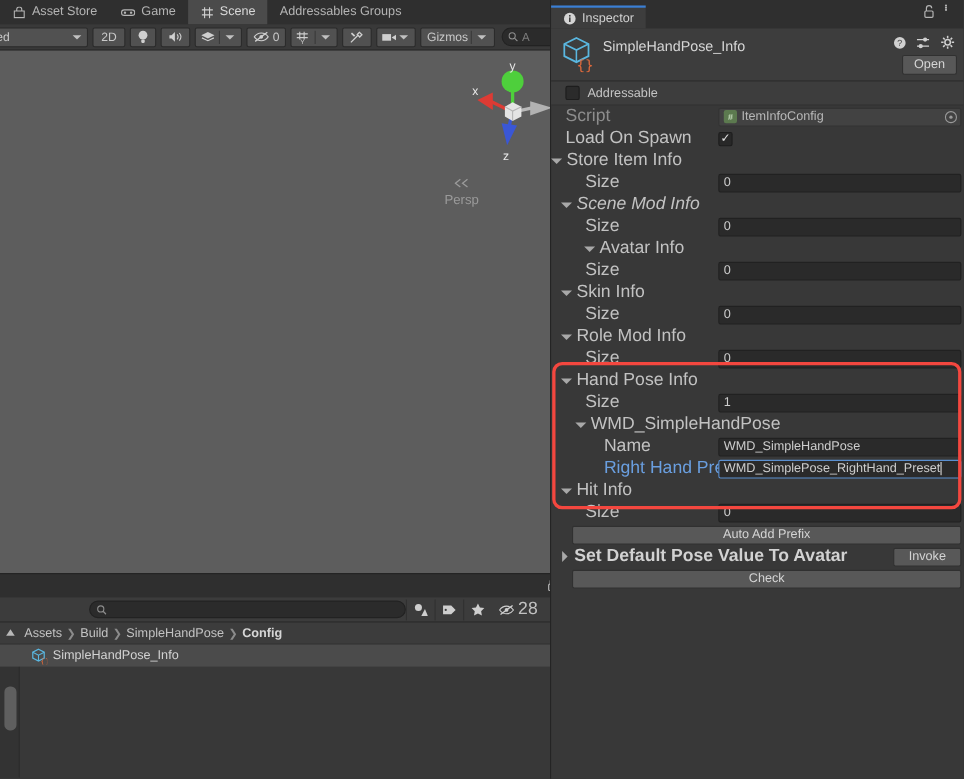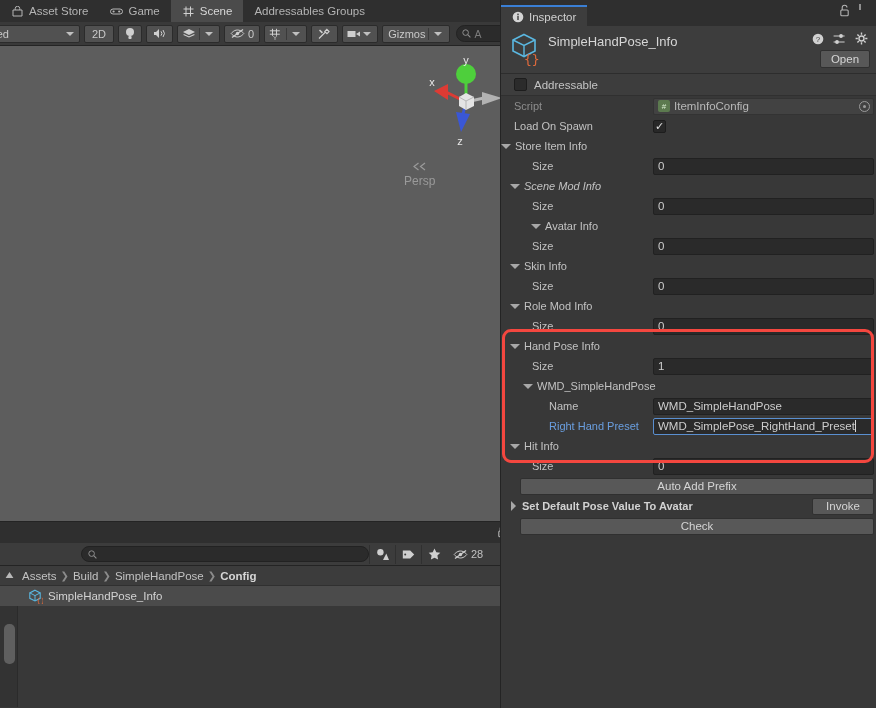--- a/index.html
+++ b/index.html
@@ -91,21 +91,21 @@
   }
   .proj-search {
     width: 288px; height: 16px; border-radius: 8px; background: #2b2b2b;
     border: 1px solid #222; display: flex; align-items: center;
     padding: 0 6px; margin-left: 78px; color: #7b7b7b; font-size: 10.5px; gap: 4px;
   }
   .proj-tb-btn {
     width: 26px; height: 19px; display: flex; align-items: center; justify-content: center;
     border-left: 1px solid #303030;
   }
-  .hidden-count { display: flex; align-items: center; gap: 3px; padding-left: 6px; font-size: 11px; color: #c2c2c2; }
+  .hidden-count { display: flex; align-items: center; gap: 3px; padding-left: 6px; font-size: 16px; color: #c2c2c2; }
 
   .breadcrumb {
     height: 20px; background: #3c3c3c; display: flex; align-items: center;
     gap: 4px; padding-left: 22px; font-size: 11.5px; color: #c2c2c2;
     border-bottom: 1px solid #303030; position: relative;
   }
   .breadcrumb .bc-sep { color: #8c8c8c; font-size: 10px; }
   .breadcrumb .bc-last { font-weight: bold; color: #d6d6d6; }
   .bc-collapse { position: absolute; left: 5px; top: 5px; }
 
@@ -165,21 +165,21 @@
     display: flex; align-items: center; justify-content: center;
   }
   .ubox.checked { background: #282828; }
   .check-glyph { color: #e0e0e0; font-size: 11px; line-height: 1; }
 
   
   .prop-body { position: relative; }
   .prow {
     height: 20px; display: flex; align-items: center; position: relative;
   }
-  .plabel { font-size: 11px; color: #c2c2c2; white-space: nowrap; }
+  .plabel { font-size: 16px; color: #c2c2c2; white-space: nowrap; }
   .plabel.dim { color: #8d8d8d; }
   .plabel.blue { color: #6a9fe0; }
   .foldout {
     width: 0; height: 0; border-left: 5px solid transparent; border-right: 5px solid transparent;
     border-top: 5px solid #a8a8a8; margin-right: 4px; flex: none;
   }
   .foldout.closed {
     border-left: 5px solid #a8a8a8; border-top: 5px solid transparent;
     border-bottom: 5px solid transparent; border-right: 0;
     margin-right: 6px; margin-left: 1px;

